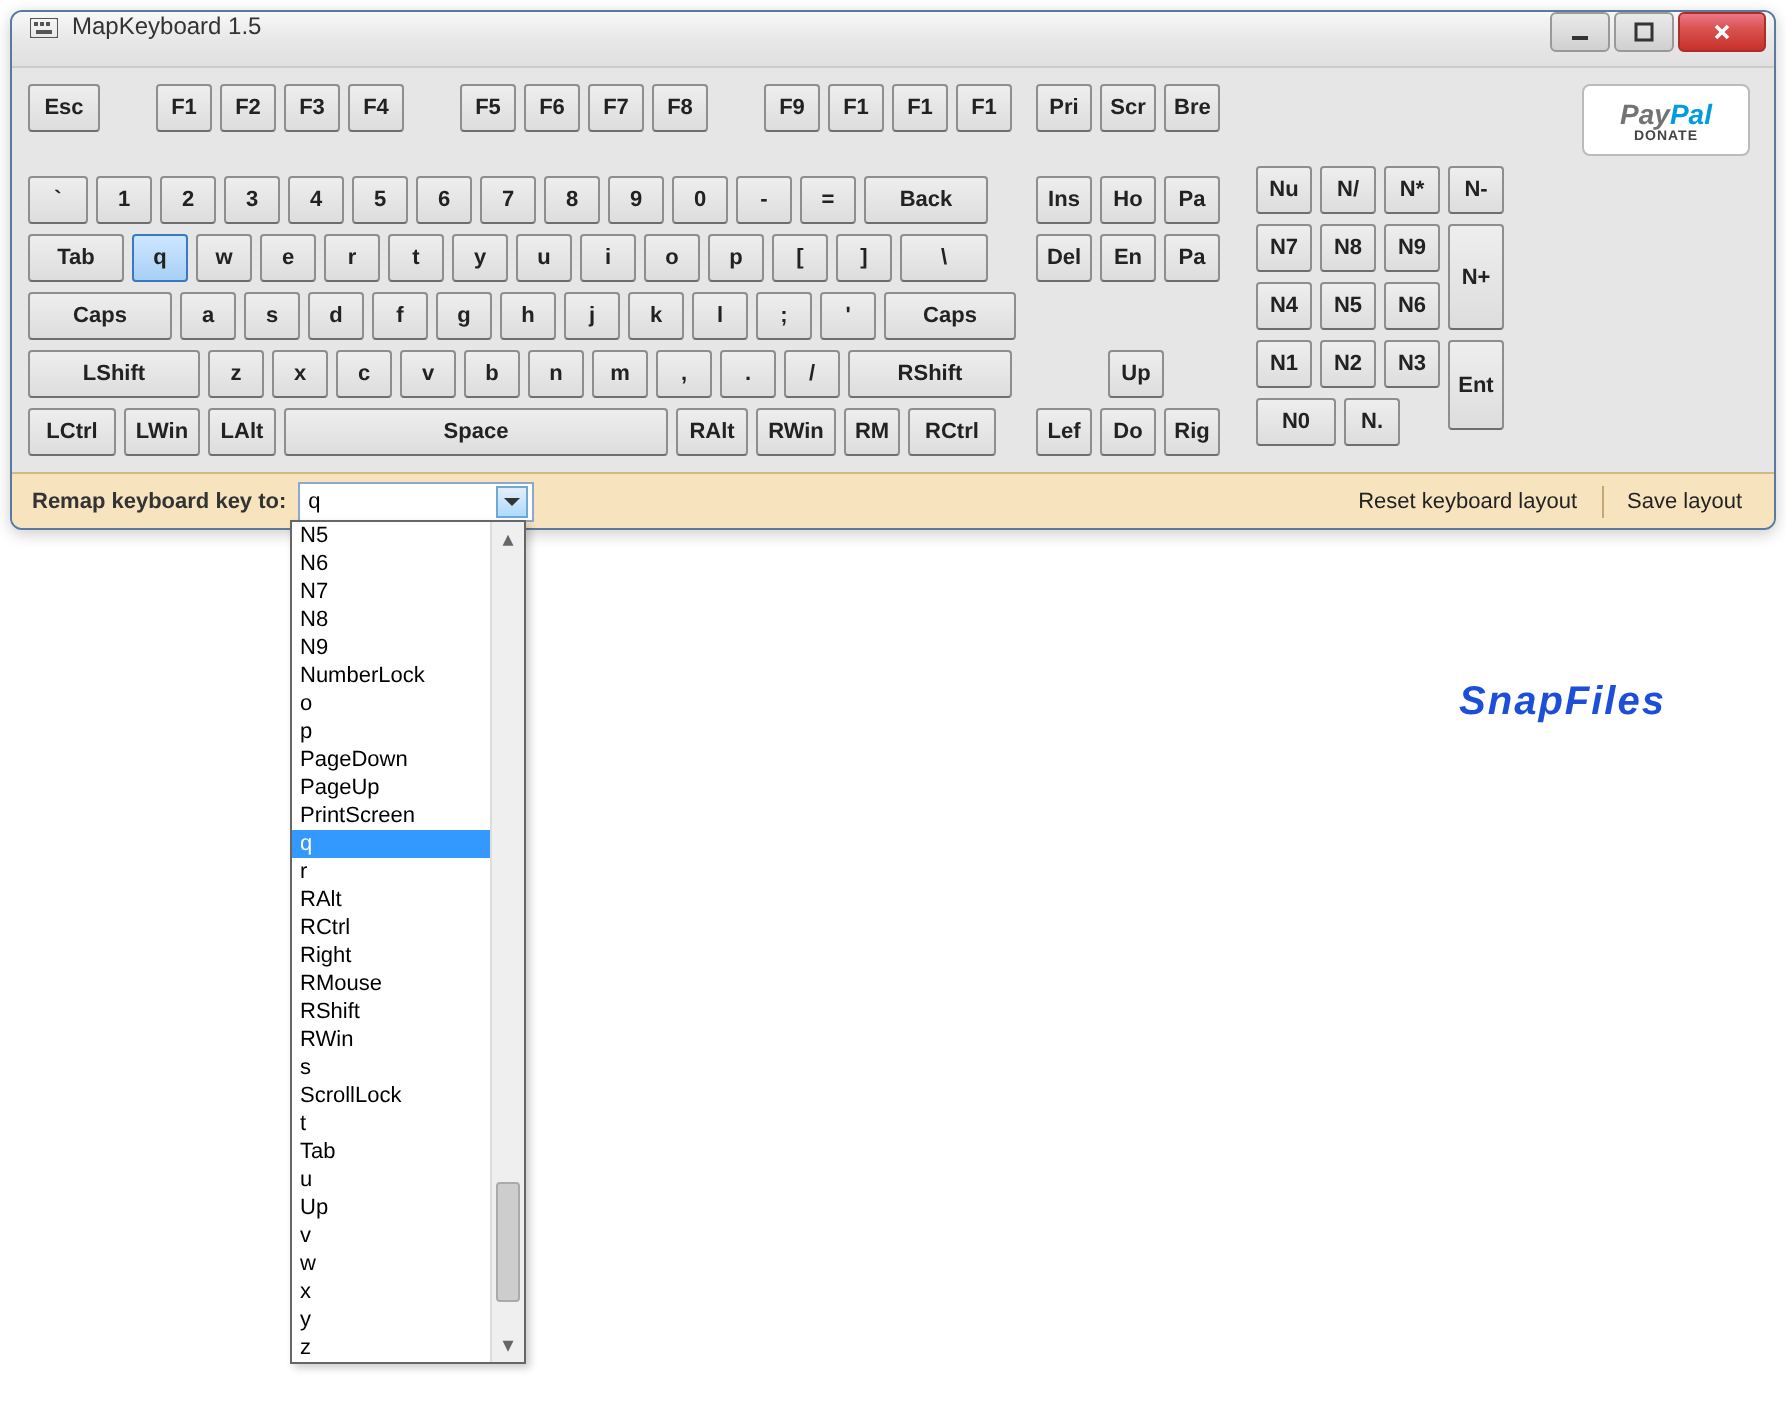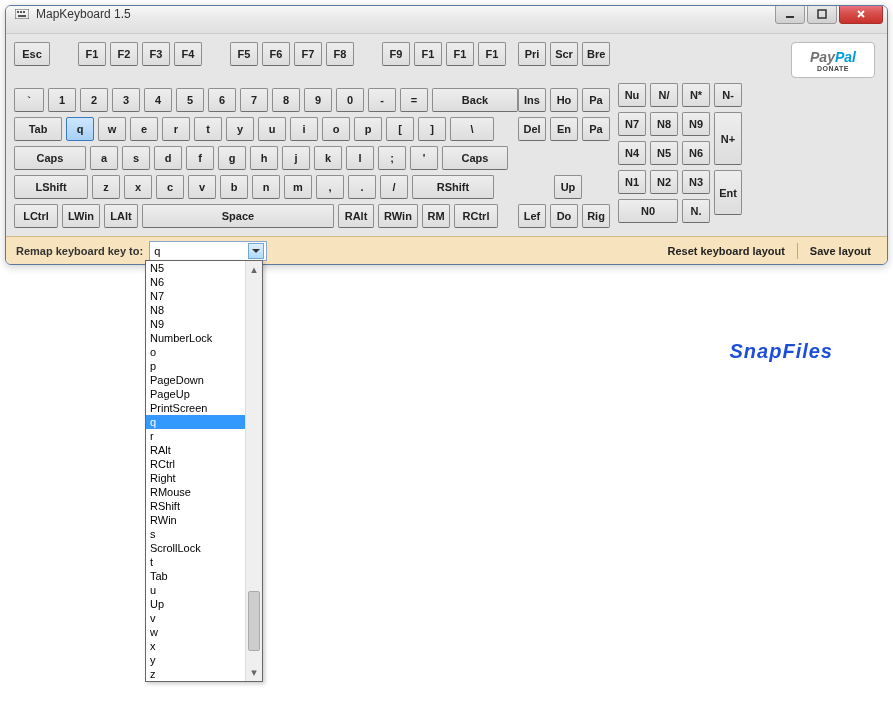--- a/index.html
+++ b/index.html
@@ -20,21 +20,20 @@
     border-radius: 6px;
     background: #f0f0f0;
     box-shadow: 0 2px 8px rgba(0,0,0,0.2);
     overflow: hidden;
   }
   .titlebar {
     background: linear-gradient(to bottom, #f8f8f8 0%, #e8e8e8 50%, #e0e0e0 100%);
     border-bottom: 1px solid #ccc;
     height: 28px;
     display: flex;
-    align-items: center;
     padding: 0 4px 12px 8px;
   }
   .title-icon {
     width: 16px; height: 16px;
     margin-right: 6px;
     display: inline-flex;
     align-items: center;
     justify-content: center;
     color: #555;
   }
@@ -63,20 +62,21 @@
   .win-btn.close {
     background: linear-gradient(to bottom, #e78  , #d9534f 40%, #c9302c);
     border-color: #a83028;
     color: #fff;
     width: 44px;
   }
   .kb-area {
     background: #e6e6e6;
     padding: 8px;
     display: flex;
+    gap: 10px;
     align-items: flex-start;
   }
   .kb-col {
     display: flex;
     flex-direction: column;
     gap: 5px;
   }
   .kb-row {
     display: flex;
     gap: 4px;
@@ -167,21 +167,21 @@
   }
   .combo .combo-btn::after {
     content: "";
     border-left: 4px solid transparent;
     border-right: 4px solid transparent;
     border-top: 4px solid #333;
   }
   .spacer { flex: 1; }
   .link-btn {
     color: #222;
-    font-weight: bold;
+    font-weight: normal;
     cursor: pointer;
     padding: 0 6px;
   }
   .sep {
     width: 1px;
     height: 16px;
     background: #c3a877;
   }
   
   .dropdown {
@@ -333,21 +333,21 @@
         <div class="key">3</div>
         <div class="key">4</div>
         <div class="key">5</div>
         <div class="key">6</div>
         <div class="key">7</div>
         <div class="key">8</div>
         <div class="key">9</div>
         <div class="key">0</div>
         <div class="key">-</div>
         <div class="key">=</div>
-        <div class="key" style="width:86px">Back</div>
+        <div class="key" style="width:62px">Back</div>
       </div>
 
       <div class="kb-row">
         <div class="key" style="width:48px">Tab</div>
         <div class="key selected">q</div>
         <div class="key">w</div>
         <div class="key">e</div>
         <div class="key">r</div>
         <div class="key">t</div>
         <div class="key">y</div>
@@ -370,21 +370,21 @@
         <div class="key">h</div>
         <div class="key">j</div>
         <div class="key">k</div>
         <div class="key">l</div>
         <div class="key">;</div>
         <div class="key">'</div>
         <div class="key" style="width:66px">Caps</div>
       </div>
 
       <div class="kb-row">
-        <div class="key" style="width:74px">LShift</div>
+        <div class="key" style="width:86px">LShift</div>
         <div class="key">z</div>
         <div class="key">x</div>
         <div class="key">c</div>
         <div class="key">v</div>
         <div class="key">b</div>
         <div class="key">n</div>
         <div class="key">m</div>
         <div class="key">,</div>
         <div class="key">.</div>
         <div class="key">/</div>
@@ -461,21 +461,21 @@
         <div class="key numpad-right-key" style="height:53px">N+</div>
       </div>
       <div class="numpad-tall">
         <div class="numpad-left">
           <div class="kb-row">
             <div class="key">N1</div>
             <div class="key">N2</div>
             <div class="key">N3</div>
           </div>
           <div class="kb-row">
-            <div class="key" style="width:60px">N0</div>
+            <div class="key" style="width:40px">N0</div>
             <div class="key">N.</div>
           </div>
         </div>
         <div class="key numpad-right-key" style="height:45px">Ent</div>
       </div>
     </div>
   </div>
 
   <div class="bottom-bar">
     <span class="lbl">Remap keyboard key to:</span>

